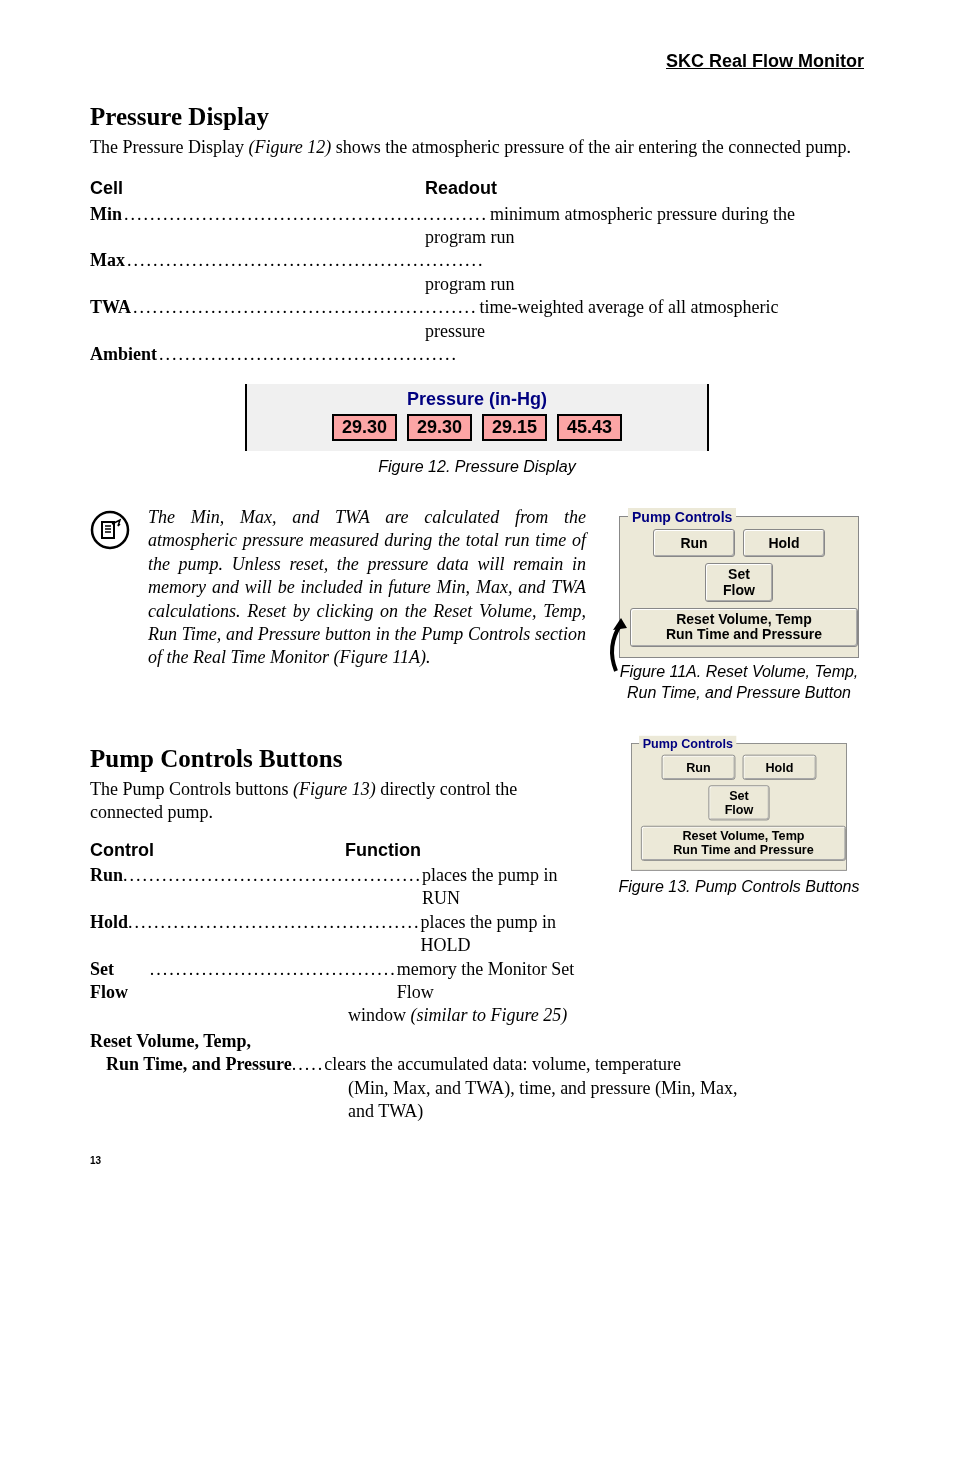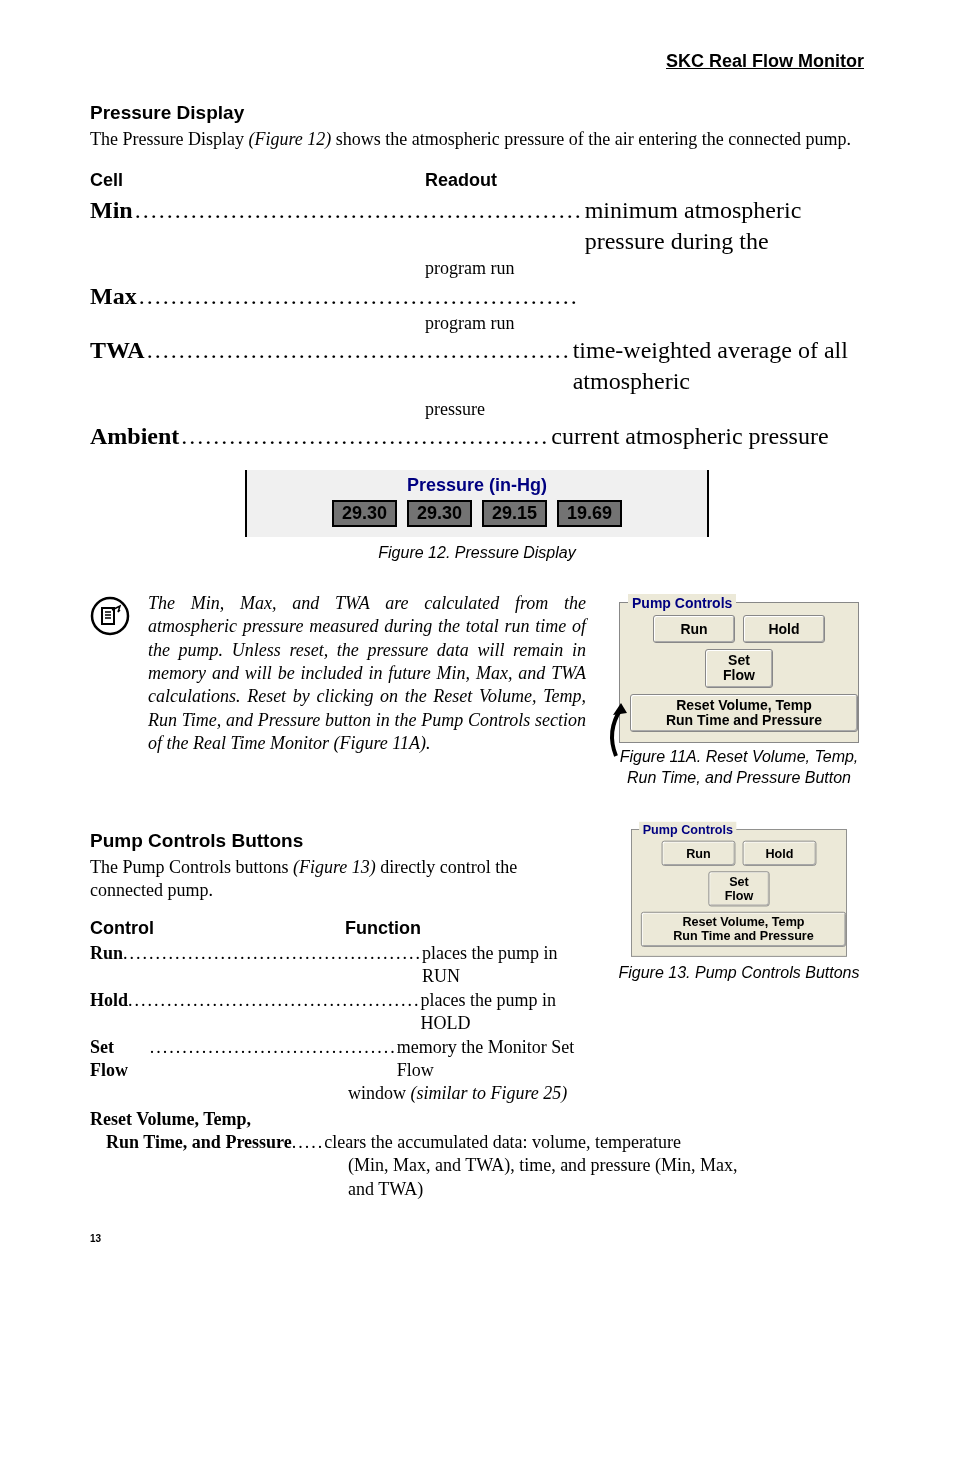--- a/index.html
+++ b/index.html
@@ -13,34 +13,34 @@
   }
   .page-header {
     font-family: Arial, Helvetica, sans-serif;
     font-weight: bold;
     text-decoration: underline;
     text-align: right;
     font-size: 18px;
     margin-bottom: 28px;
   }
   h2.section-title {
-    font-family: Liberation Sans, sans-serif;
-    font-weight: bold;
-    font-size: 19px;
+    font-family: Liberation Serif, serif;
+    font-weight: bold;
+    font-size: 25px;
     margin: 0 0 2px 0;
   }
   .intro {
     font-size: 18px;
     margin: 0 0 18px 0;
   }
   .def-list .row {
     display: flex;
     align-items: baseline;
     margin: 0;
-    font-size: 24px;
+    font-size: 18px;
   }
   .def-list .dt {
     font-weight: bold;
     white-space: nowrap;
   }
   .def-list .dots {
     flex: 0 0 auto;
     overflow: hidden;
     letter-spacing: 2px;
     padding: 0 2px;
@@ -79,21 +79,21 @@
     font-size: 18px;
     margin-bottom: 2px;
   }
   .pressure-fig .cells {
     display: flex;
     gap: 10px;
     justify-content: center;
   }
   .pressure-fig .cell {
     border: 2px solid #000;
-    background: #737373;
+    background: #fca5a5;
     font-family: Arial, Helvetica, sans-serif;
     font-weight: bold;
     font-size: 18px;
     padding: 0 8px;
   }
   .fig-caption {
     font-family: Arial, Helvetica, sans-serif;
     font-style: italic;
     font-size: 16px;
     text-align: center;
@@ -250,31 +250,30 @@
   <div class="cont">program run</div>
   <div class="row">
       <span class="dt">TWA</span>
       <span class="dots">.....................................................</span>
       <span class="dd">time-weighted average of all atmospheric</span>
     </div>
   <div class="cont">pressure</div>
   <div class="row">
       <span class="dt">Ambient</span>
       <span class="dots">..............................................</span>
-      <span class="dd">current atmospheric pressure</span>
     </div>
 </div>
 
 <div class="pressure-fig">
   <div class="title">Pressure (in-Hg)</div>
   <div class="cells">
     <div class="cell">29.30</div>
     <div class="cell">29.30</div>
     <div class="cell">29.15</div>
-    <div class="cell">19.69</div>
+    <div class="cell">45.43</div>
   </div>
 </div>
 <div class="fig-caption">Figure 12. Pressure Display</div>
 
 <div class="note-block">
   <svg class="note-icon" viewBox="0 0 40 40">
     <circle cx="20" cy="20" r="18" fill="none" stroke="#000" stroke-width="2.5"></circle>
     <rect x="12" y="12" width="12" height="16" fill="none" stroke="#000" stroke-width="2"></rect>
     <line x1="15" y1="16" x2="21" y2="16" stroke="#000" stroke-width="1.5"></line>
     <line x1="15" y1="19" x2="21" y2="19" stroke="#000" stroke-width="1.5"></line>

